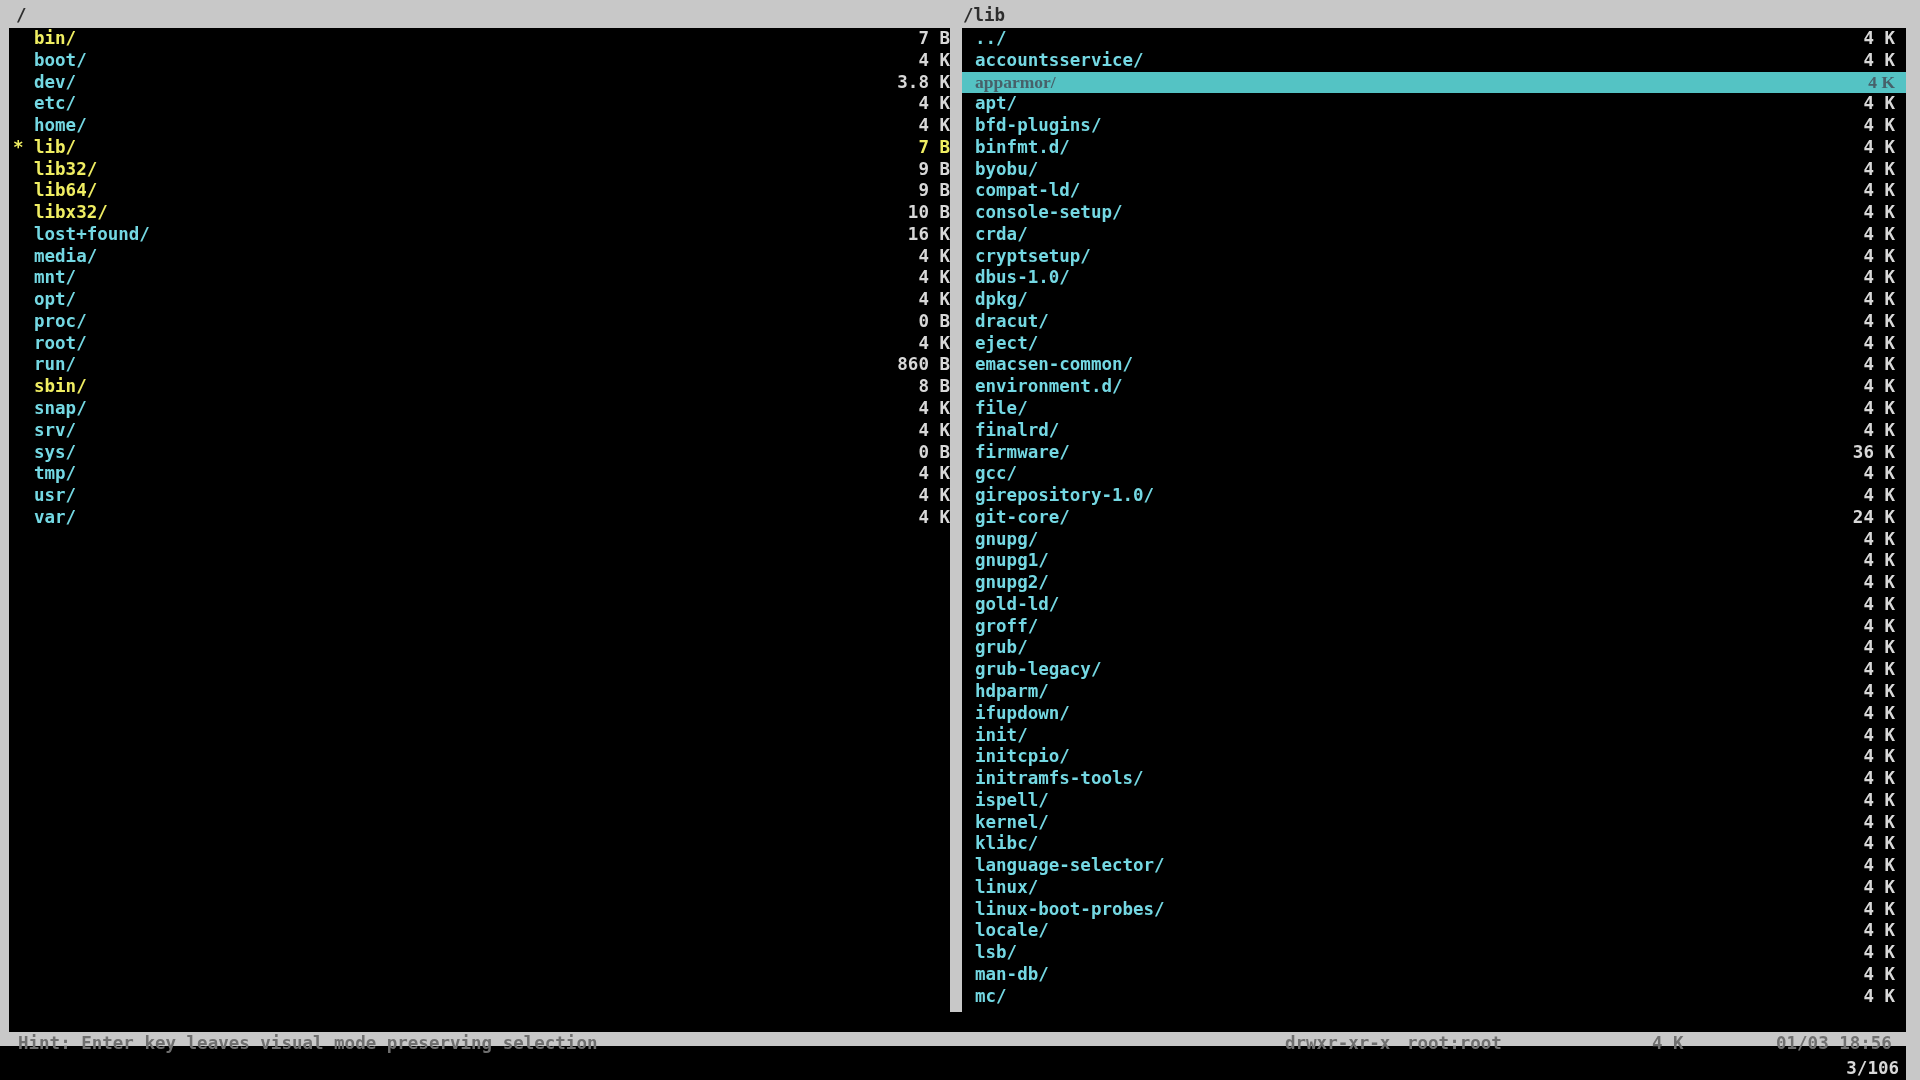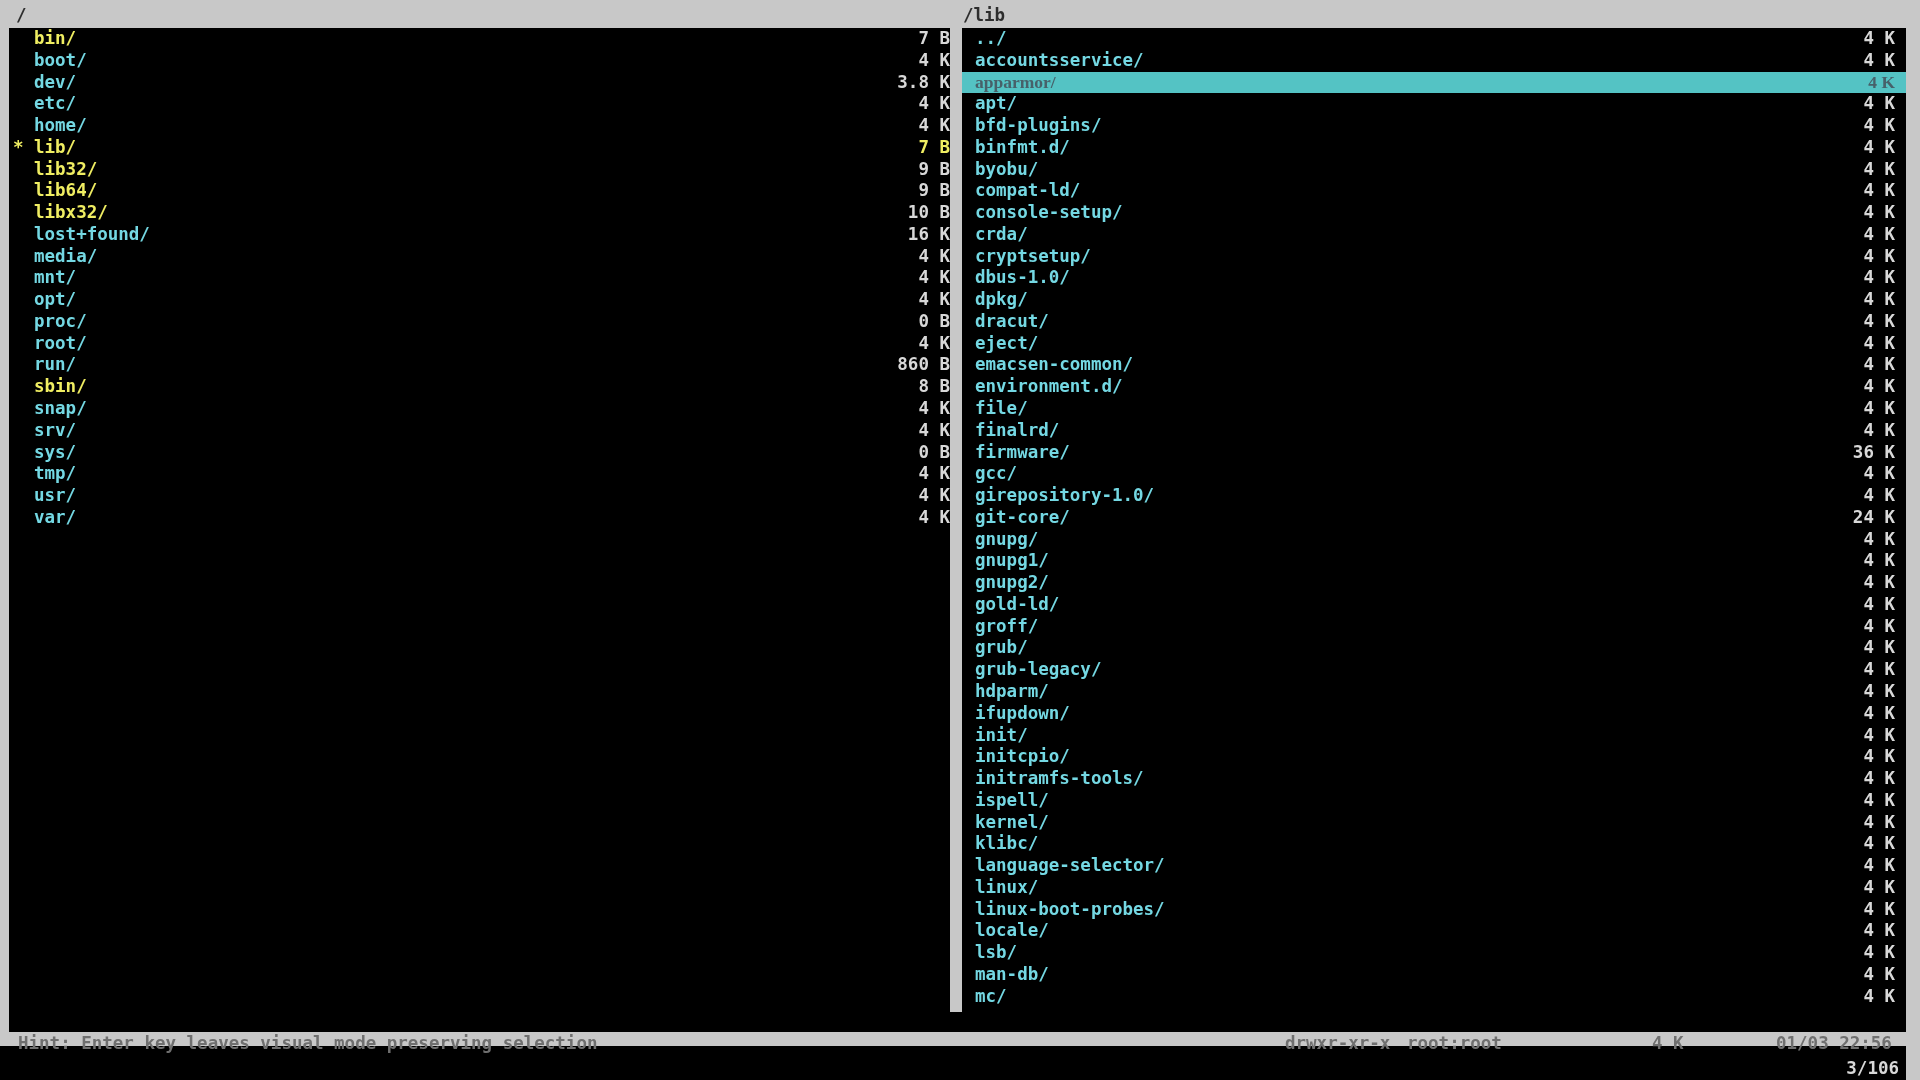--- a/index.html
+++ b/index.html
@@ -140,18 +140,18 @@
     <div class="row dir"><span class="name">lsb/</span><span class="size">4 K</span></div>
     <div class="row dir"><span class="name">man-db/</span><span class="size">4 K</span></div>
     <div class="row dir"><span class="name">mc/</span><span class="size">4 K</span></div>
   </div>
 
 <div class="abs" id="status-bar">
   <span id="status-hint">Hint: Enter key leaves visual mode preserving selection</span>
   <span id="status-perms">drwxr-xr-x</span>
   <span id="status-owner">root:root</span>
   <span id="status-size">4 K</span>
-  <span id="status-date">01/03 22:56</span>
+  <span id="status-date">01/03 18:56</span>
 </div>
 
 <div class="abs" id="cmd-line">
   <span>3/106</span>
 </div>
 
 </body></html>

